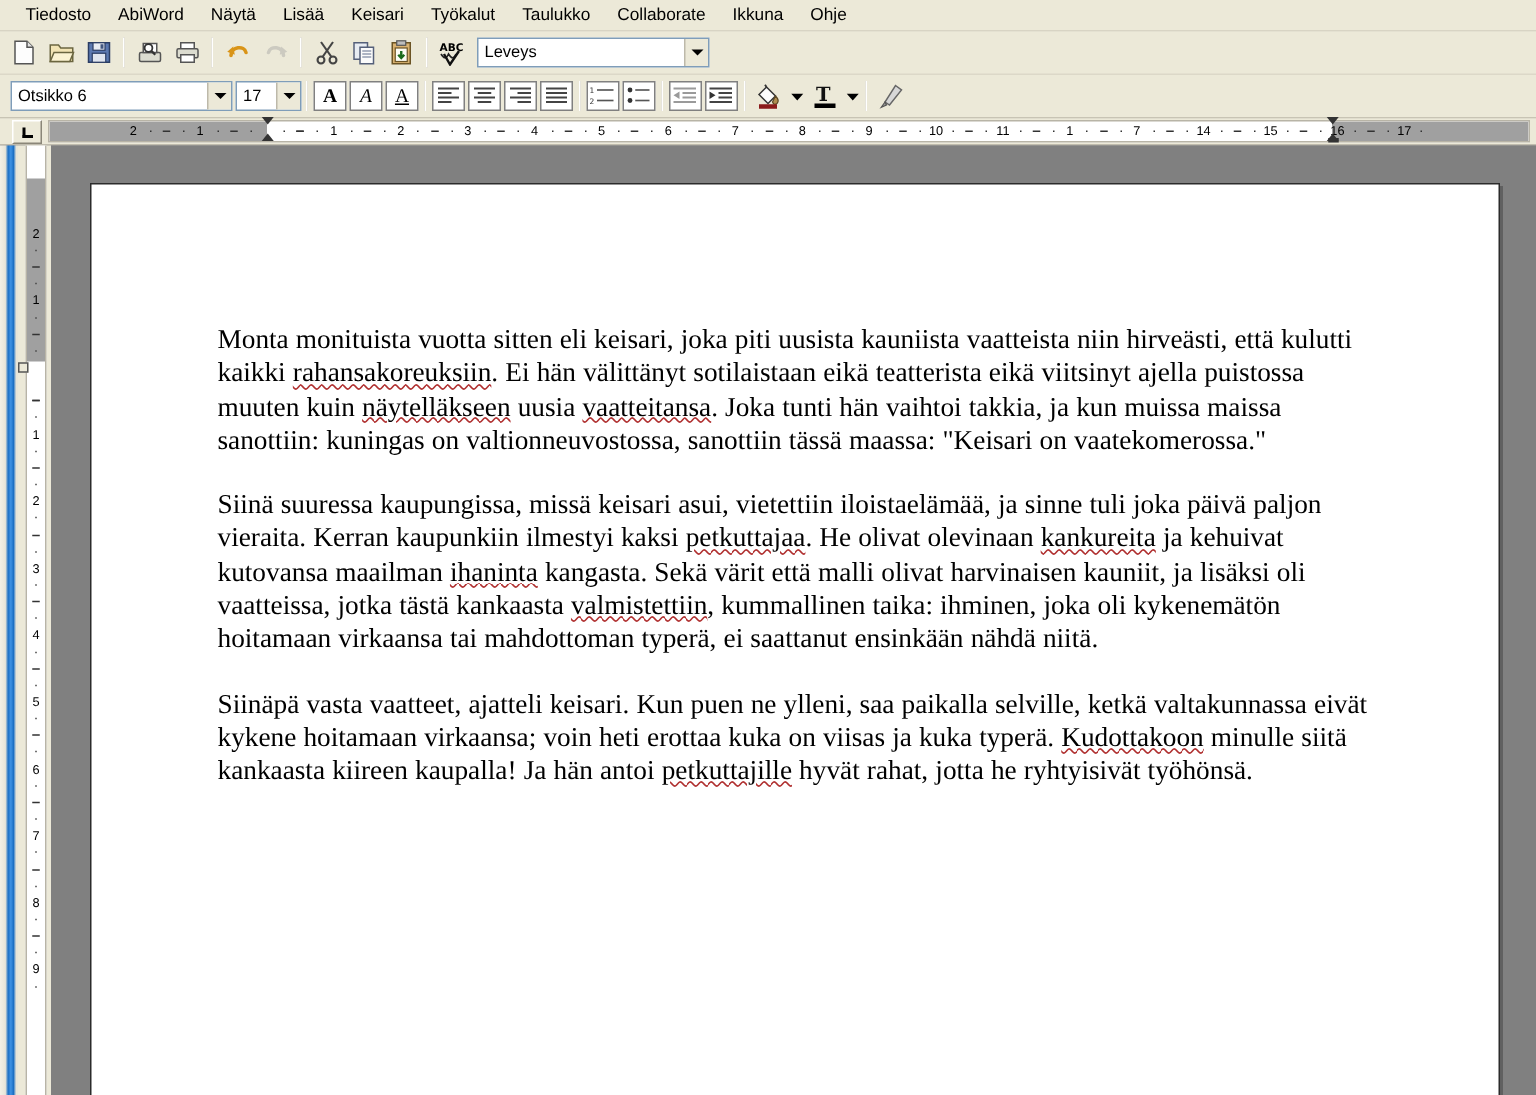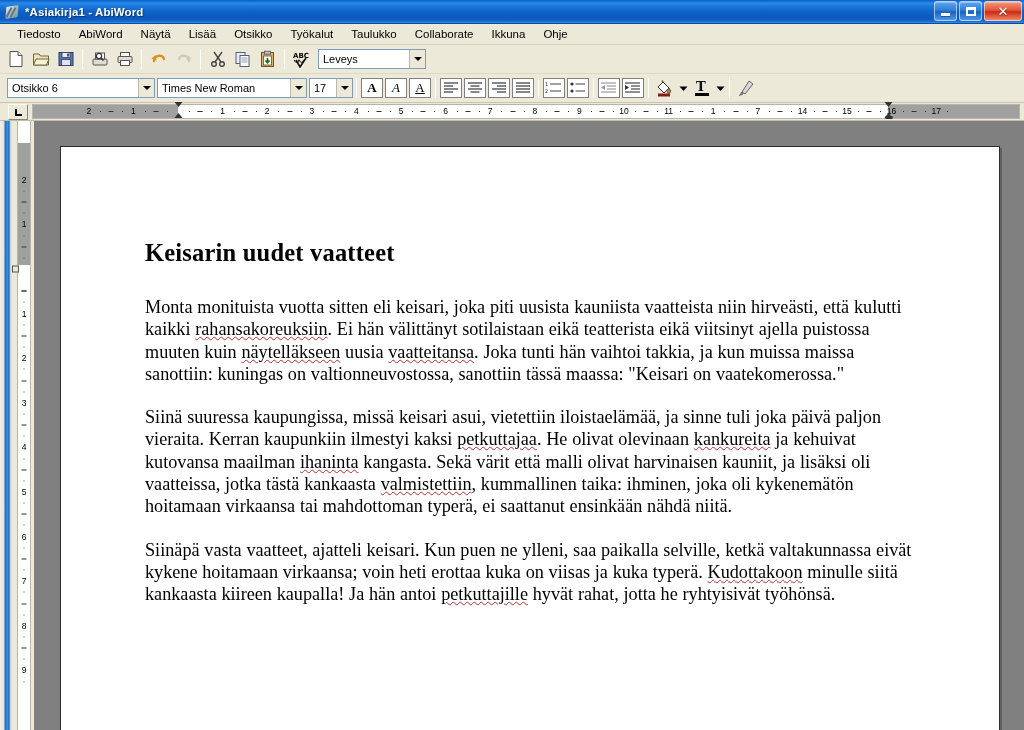--- a/index.html
+++ b/index.html
@@ -156,21 +156,21 @@
     display: flex; align-items: center; justify-content: center;
     flex: 0 0 auto;
   }
   .combo .arrow i {
     width: 0; height: 0;
     border-left: 4px solid transparent;
     border-right: 4px solid transparent;
     border-top: 4px solid #000;
     display: block;
   }
-  .combo-zoom { width: 108px; margin-left: 4px; }
+  .combo-zoom { width: 155px; margin-left: 4px; }
   .combo-style { width: 148px; margin-left: 4px; }
   .combo-font  { width: 150px; margin-left: 2px; }
   .combo-size  { width: 44px;  margin-left: 2px; }
 
   
   .ic { display:block; }
   .tb-btn.disabled { opacity: .4; }
 
   .fmtbtn {
     width: 22px; height: 20px;
@@ -353,46 +353,27 @@
     text-decoration-style: wavy;
     text-decoration-thickness: 1px;
     text-underline-offset: 1px;
   }
 </style>
 </head>
 <body>
 
 <div id="app">
 
-  <div class="titlebar">
-    <div class="title-icon">
-      <div class="pen"></div>
-        <div class="pen2"></div>
-        <div class="pen3"></div>
-    </div>
-    <div class="title-text">*Asiakirja1 - AbiWord</div>
-    <div class="win-buttons">
-      <div class="winbtn">
-        <div class="glyph-min"></div>
-      </div>
-      <div class="winbtn">
-        <div class="glyph-max"></div>
-      </div>
-      <div class="winbtn close">
-        <div class="glyph-close">✕</div>
-      </div>
-    </div>
-  </div>
 
   <div class="menubar">
     <div class="menu-item"><span>Tiedosto</span></div>
     <div class="menu-item"><span>AbiWord</span></div>
     <div class="menu-item"><span>Näytä</span></div>
     <div class="menu-item"><span>Lisää</span></div>
-    <div class="menu-item"><span>Otsikko</span></div>
+    <div class="menu-item"><span>Keisari</span></div>
     <div class="menu-item"><span>Työkalut</span></div>
     <div class="menu-item"><span>Taulukko</span></div>
     <div class="menu-item"><span>Collaborate</span></div>
     <div class="menu-item"><span>Ikkuna</span></div>
     <div class="menu-item"><span>Ohje</span></div>
   </div>
 
   <div class="toolbar">
     <div class="tb-btn">
       <svg class="ic" width="18" height="18" viewBox="0 0 18 18">
@@ -481,26 +462,20 @@
       <div class="val">Leveys</div>
       <div class="arrow">
           <i></i>
         </div>
     </div>
   </div>
 
   <div class="toolbar row2">
     <div class="combo combo-style">
       <div class="val">Otsikko 6</div>
-      <div class="arrow">
-          <i></i>
-        </div>
-    </div>
-    <div class="combo combo-font">
-      <div class="val">Times New Roman</div>
       <div class="arrow">
           <i></i>
         </div>
     </div>
     <div class="combo combo-size">
       <div class="val">17</div>
       <div class="arrow">
           <i></i>
         </div>
     </div>
@@ -785,21 +760,20 @@
           <div class="vdot" style="top: 538.25px;"></div>
           <div class="vdot" style="top: 560.55px;"></div>
           <div class="vdash" style="top: 170.3px;"></div>
         </div>
       <div class="vmarker" style="top:148px;"></div>
     </div>
 
     <div class="canvas">
       <div class="page">
         <div class="doc-inner">
-          <h1 class="doc-title">Keisarin uudet vaatteet</h1>
           <p class="doc-p" id="p0"><span>Monta monituista vuotta sitten eli keisari, joka piti uusista kauniista vaatteista niin hirveästi, että kulutti kaikki </span><span class="sp">rahansakoreuksiin</span><span>. Ei hän välittänyt sotilaistaan eikä teatterista eikä viitsinyt ajella puistossa muuten kuin </span><span class="sp">näytelläkseen</span><span> uusia </span><span class="sp">vaatteitansa</span><span>. Joka tunti hän vaihtoi takkia, ja kun muissa maissa sanottiin: kuningas on valtionneuvostossa, sanottiin tässä maassa: "Keisari on vaatekomerossa."</span></p>
           <p class="doc-p" id="p1"><span>Siinä suuressa kaupungissa, missä keisari asui, vietettiin iloistaelämää, ja sinne tuli joka päivä paljon vieraita. Kerran kaupunkiin ilmestyi kaksi </span><span class="sp">petkuttajaa</span><span>. He olivat olevinaan </span><span class="sp">kankureita</span><span> ja kehuivat kutovansa maailman </span><span class="sp">ihaninta</span><span> kangasta. Sekä värit että malli olivat harvinaisen kauniit, ja lisäksi oli vaatteissa, jotka tästä kankaasta </span><span class="sp">valmistettiin</span><span>, kummallinen taika: ihminen, joka oli kykenemätön hoitamaan virkaansa tai mahdottoman typerä, ei saattanut ensinkään nähdä niitä.</span></p>
           <p class="doc-p" id="p2"><span>Siinäpä vasta vaatteet, ajatteli keisari. Kun puen ne ylleni, saa paikalla selville, ketkä valtakunnassa eivät kykene hoitamaan virkaansa; voin heti erottaa kuka on viisas ja kuka typerä. </span><span class="sp">Kudottakoon</span><span> minulle siitä kankaasta kiireen kaupalla! Ja hän antoi </span><span class="sp">petkuttajille</span><span> hyvät rahat, jotta he ryhtyisivät työhönsä.</span></p>
         </div>
       </div>
     </div>
   </div>
 
 </div>
 

